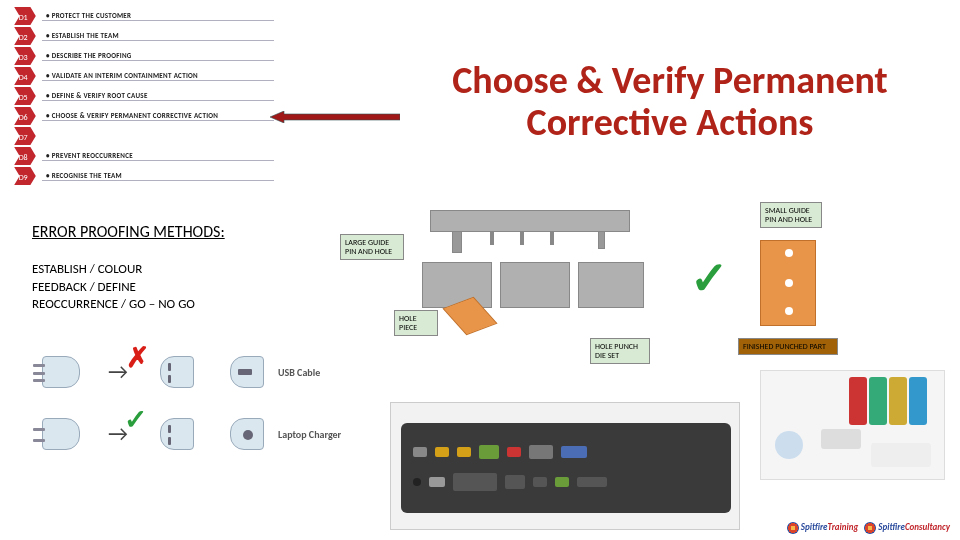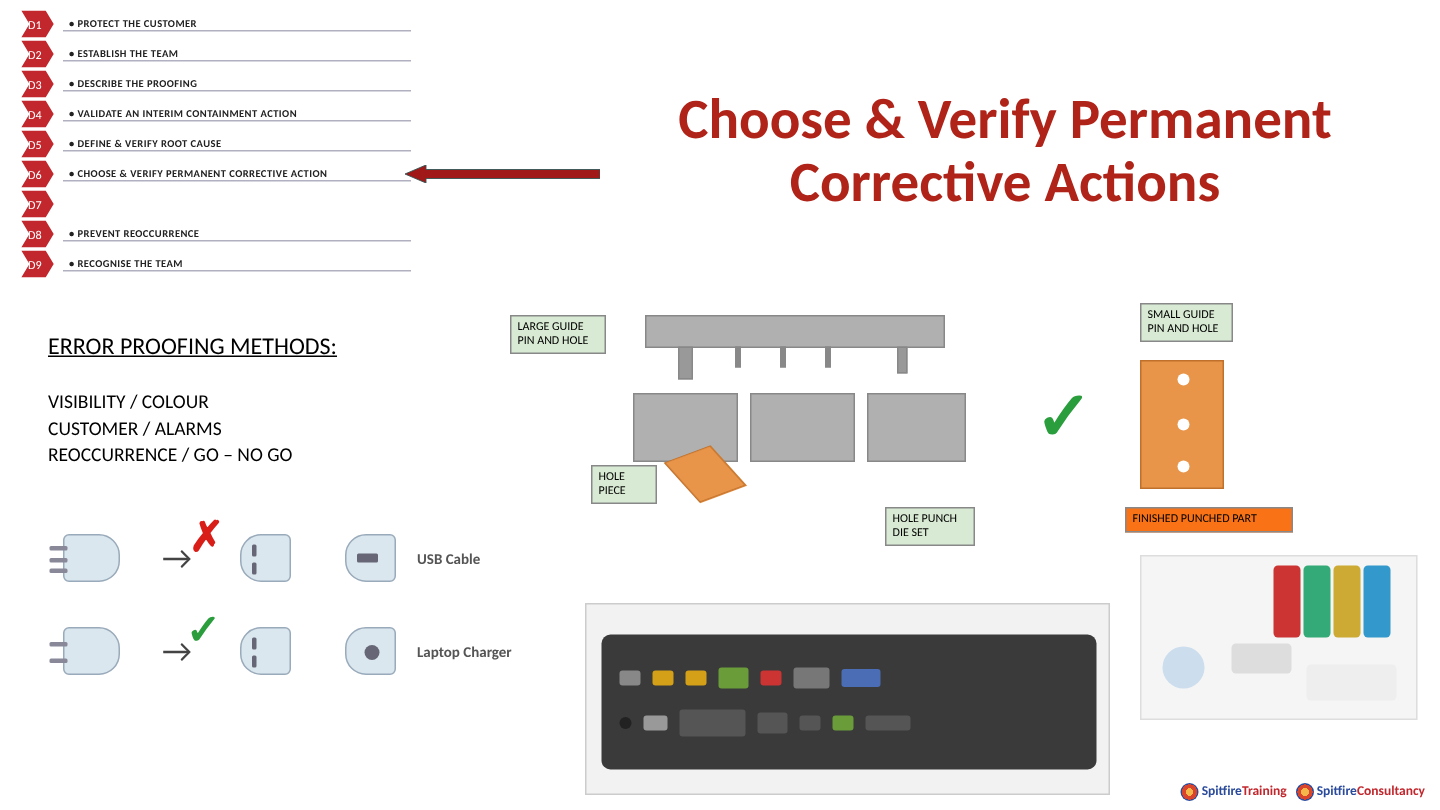--- a/index.html
+++ b/index.html
@@ -35,21 +35,21 @@
   .red-x { position: absolute; color: #d91e18; font-size: 28px; font-weight: bold; }
   .green-check-sm { position: absolute; color: #2a9d3c; font-size: 28px; font-weight: bold; }
   .diag-label { position: absolute; font-size: 10px; color: #555; font-weight: bold; }
   .device-box { position: absolute; top: 402px; left: 390px; width: 350px; height: 128px; background: #f2f2f2; border: 1px solid #ccc; }
   .device-body { position: absolute; top: 20px; left: 10px; width: 330px; height: 90px; background: #3a3a3a; border-radius: 6px; }
   .port { display: inline-block; width: 14px; height: 10px; margin: 2px; border-radius: 2px; vertical-align: middle; }
   .port-row { position: absolute; left: 10px; display: flex; gap: 4px; align-items: center; }
   .medical-img { position: absolute; top: 370px; left: 760px; width: 185px; height: 110px; background: #f5f5f5; border: 1px solid #ddd; }
   .med-item { position: absolute; border-radius: 3px; }
   .logos { position: absolute; bottom: 6px; right: 10px; display: flex; gap: 6px; }
-  .logo { font-size: 9px; font-weight: 700; }
+  .logo { font-size: 9px; font-weight: 700; font-style: italic; }
   .logo .blue { color: #2a4a9c; }
   .logo .red { color: #c1272d; }
   .logo-icon { display: inline-block; width: 12px; height: 12px; background: radial-gradient(circle,#f5b74a 30%,#d9442a 30%,#d9442a 60%,#2a4a9c 60%); border-radius: 50%; vertical-align: middle; margin-right: 2px; }
 </style>
 </head>
 <body>
 
 <div class="d-steps">
   <div class="d-row">
       <div class="d-chevron"><svg viewBox="0 0 24 20">
@@ -119,31 +119,31 @@
   <svg viewBox="0 0 130 12">
       <path d="M0 6 L14 0 L14 3 L130 3 L130 9 L14 9 L14 12 Z" fill="#a01818" stroke="#355" stroke-width="0.6"></path>
     </svg>
 </div>
 
 <div class="main-title">Choose &amp; Verify Permanent Corrective Actions</div>
 
 <div class="section-hdr">ERROR PROOFING METHODS:</div>
 
 <div class="methods">
-  <div>VISIBILITY / COLOUR</div>
-  <div>CUSTOMER / ALARMS</div>
+  <div>ESTABLISH / COLOUR</div>
+  <div>FEEDBACK / DEFINE</div>
   <div>REOCCURRENCE / GO – NO GO</div>
 </div>
 
 <div class="diag-area">
-  <div class="label-box" style="top:0;left:0;width:64px">LARGE GUIDE PIN AND HOLE</div>
+  <div class="label-box" style="top:24px;left:0;width:64px">LARGE GUIDE PIN AND HOLE</div>
   <div class="label-box" style="top:-8px;left:420px;width:62px">SMALL GUIDE PIN AND HOLE</div>
   <div class="label-box" style="top:100px;left:54px;width:44px">HOLE PIECE</div>
   <div class="label-box" style="top:128px;left:250px;width:60px">HOLE PUNCH DIE SET</div>
-  <div class="label-box" style="top:128px;left:410px;width:112px;background:#f97316">FINISHED PUNCHED PART</div>
+  <div class="label-box" style="top:128px;left:398px;width:100px;background:#a16207">FINISHED PUNCHED PART</div>
 
   <div class="gray-block" style="top:0;left:90px;width:200px;height:22px;"></div>
 
   <div class="gray-block" style="top:21px;left:112px;width:10px;height:22px;background:#999"></div>
 
   <div class="gray-block" style="top:21px;left:258px;width:7px;height:18px;background:#999"></div>
 
   <div class="gray-block" style="top:21px;left:150px;width:4px;height:14px;background:#888"></div>
   <div class="gray-block" style="top:21px;left:180px;width:4px;height:14px;background:#888"></div>
   <div class="gray-block" style="top:21px;left:210px;width:4px;height:14px;background:#888"></div>

